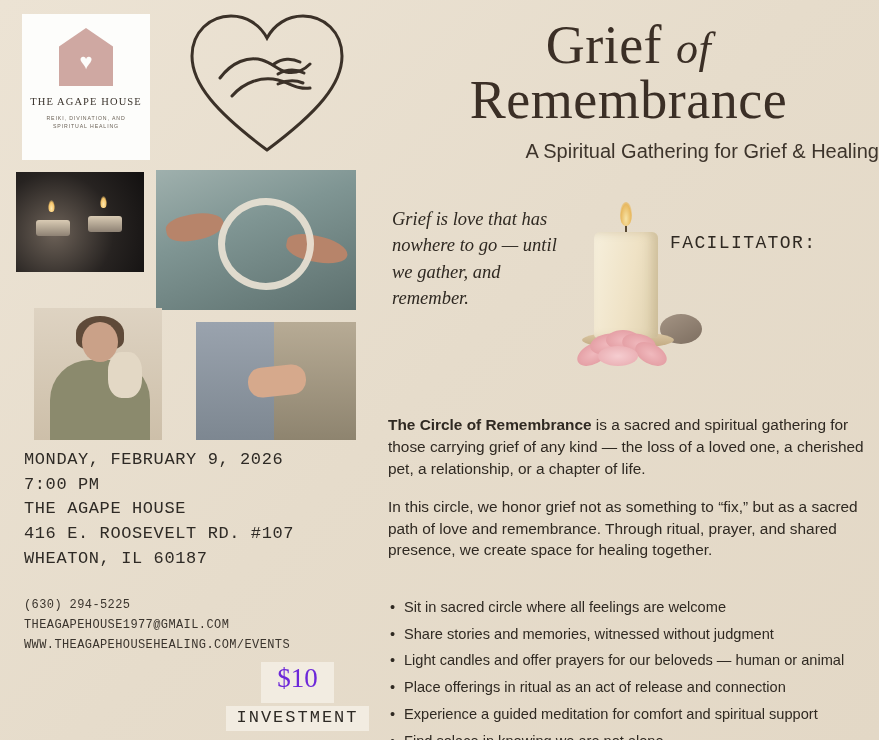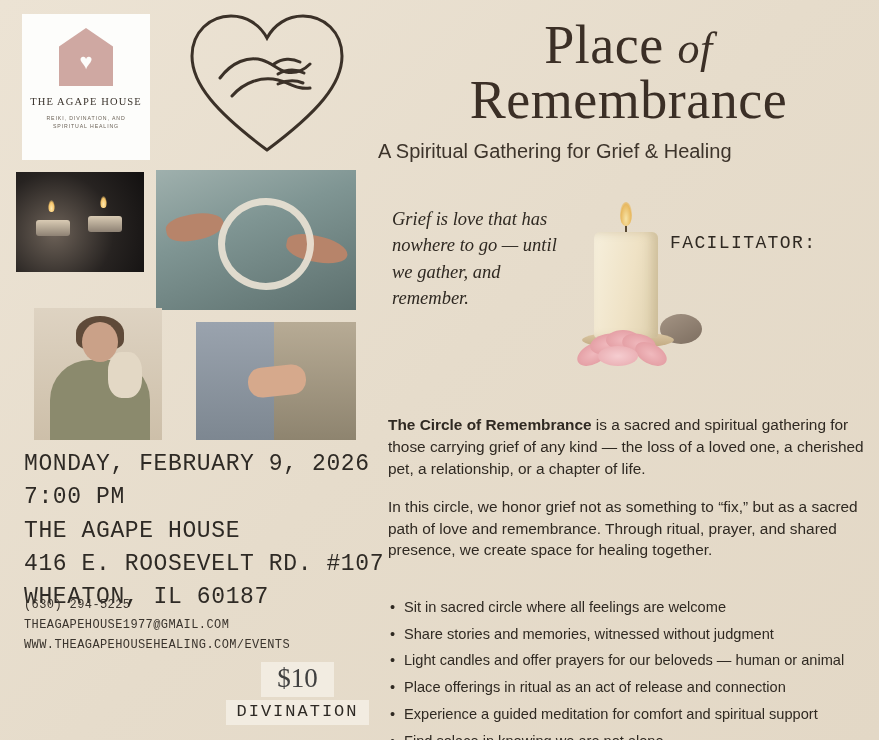--- a/index.html
+++ b/index.html
@@ -174,21 +174,21 @@
   }
 
   
   .details {
     position: absolute;
     left: 24px; top: 448px;
     width: 350px;
   }
   .det-line {
     font-family: "Liberation Mono", monospace;
-    font-size: 23px;
+    font-size: 17px;
     letter-spacing: 0.6px;
     color: #2e2a25;
     line-height: 1.45;
     white-space: nowrap;
   }
   .contact {
     position: absolute;
     left: 24px; top: 596px;
     width: 360px;
   }
@@ -202,24 +202,24 @@
   }
   .price-badge {
     position: absolute;
     left: 215px; top: 662px;
     width: 165px;
     text-align: center;
   }
   .price-amt {
     font-family: "Liberation Serif", serif;
     font-size: 27px;
-    color: #404040;
+    color: #6d28d9;
     background: #f2ece1;
     display: inline-block;
-    padding: 1px 16px 3px;
+    padding: 1px 16px 9px;
   }
   .price-word {
     font-family: "Liberation Mono", monospace;
     font-size: 17px;
     letter-spacing: 2px;
     color: #2e2a25;
     background: #f2ece1;
     display: inline-block;
     padding: 2px 10px 4px;
     margin-top: 3px;
@@ -241,21 +241,21 @@
     letter-spacing: 0.5px;
   }
   .title .of {
     font-style: italic;
     font-size: 44px;
   }
   .subtitle {
     font-family: "Liberation Sans", sans-serif;
     font-size: 20px;
     color: #3d342b;
-    text-align: left;
+    text-align: right;
     margin-top: 12px;
   }
 
   .quote {
     position: absolute;
     left: 14px; top: 206px;
     width: 176px;
     font-family: "Liberation Serif", serif;
     font-style: italic;
     font-size: 18.5px;
@@ -413,28 +413,28 @@
     </div>
 
     <div class="contact">
       <div class="con-line">(630) 294-5225</div>
       <div class="con-line">THEAGAPEHOUSE1977@GMAIL.COM</div>
       <div class="con-line">WWW.THEAGAPEHOUSEHEALING.COM/EVENTS</div>
     </div>
 
     <div class="price-badge">
       <div class="price-amt">$10</div><br>
-      <div class="price-word">DIVINATION</div>
+      <div class="price-word">INVESTMENT</div>
     </div>
   </div>
 
   <div class="right-col">
 
     <div class="title">
-      <span>Place</span>
+      <span>Grief</span>
       <span class="of">of</span><br>
       <span>Remembrance</span>
     </div>
 
     <div class="subtitle">A Spiritual Gathering for Grief &amp; Healing</div>
 
     <div class="quote">Grief is love that has nowhere to go — until we gather, and remember.</div>
 
     <div class="candle-art">
       <div class="stone"></div>

